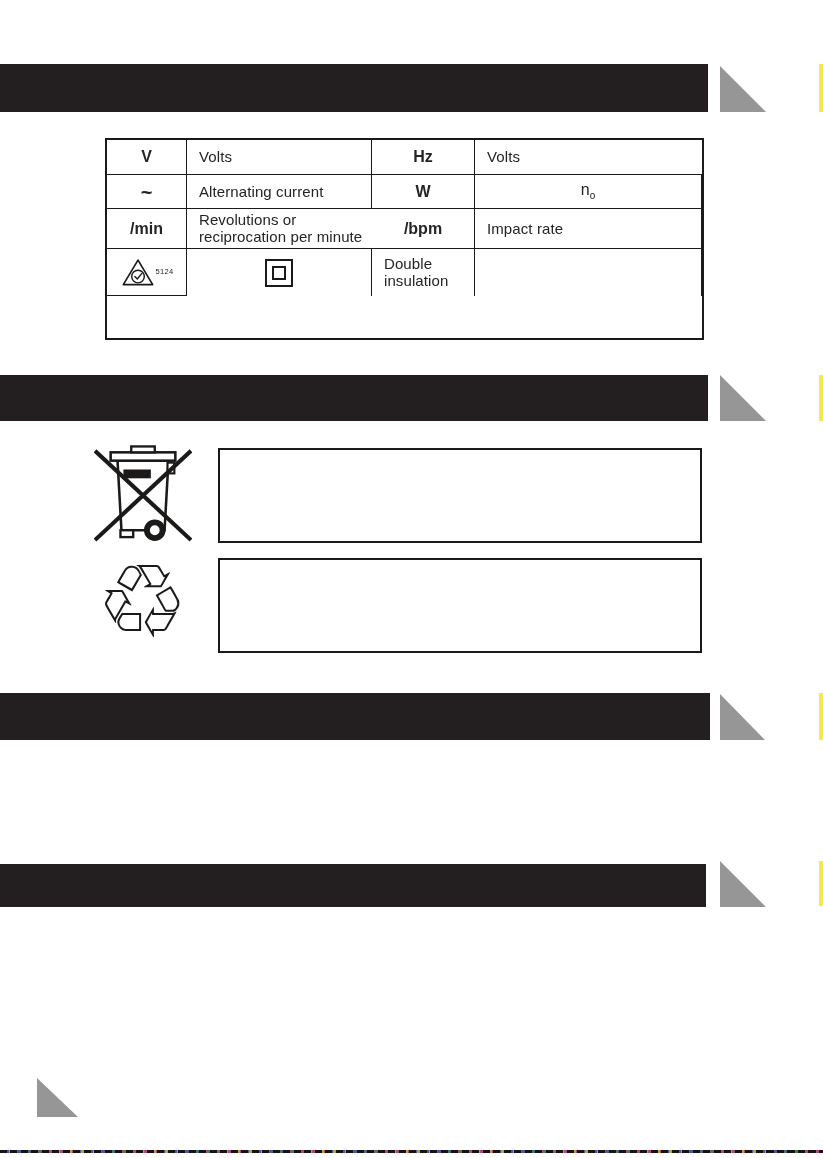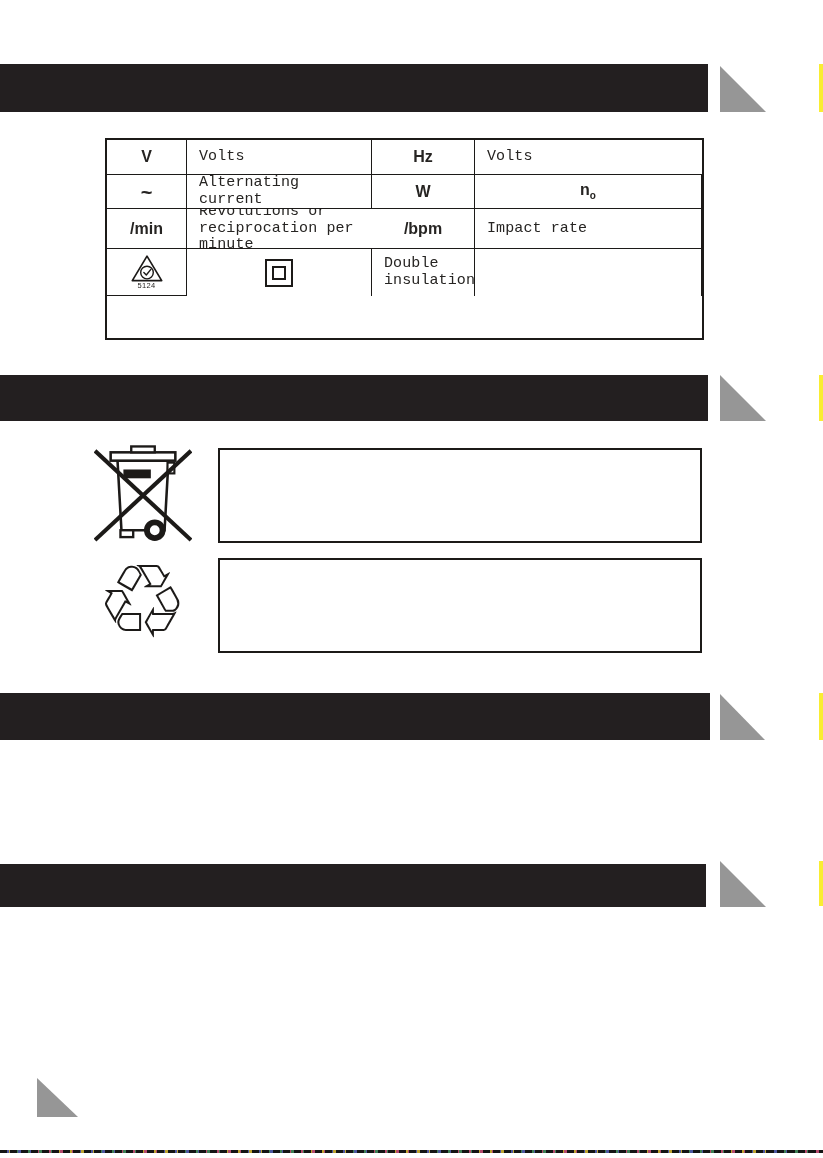--- a/index.html
+++ b/index.html
@@ -31,25 +31,25 @@
     position:absolute;left:105px;top:138px;background:#fff;
     display:grid;border:2.5px solid #1c1a18;
     grid-template-columns:80px 185px 103px 227px;
     grid-template-rows:35px 34px 40px 47px 42px;
   }
   .cell{border-right:1.8px solid #1c1a18;border-bottom:1.8px solid #1c1a18;
     display:flex;align-items:center;background:#fff;overflow:hidden;}
   .cell.no-r{border-right:none;}
   .cell.no-b{border-bottom:none;}
   .cell.sym{justify-content:center;font-weight:bold;font-size:16px;}
-  .cell.desc{padding:3px 6px 2px 12px;font-size:15px;line-height:1.13;letter-spacing:.1px;font-family:Liberation Mono, monospace;}
+  .cell.desc{padding:3px 6px 2px 12px;font-size:15px;line-height:1.13;letter-spacing:.1px;}
   .tilde{font-size:20px;line-height:0;}
-  .nsub{font-weight:bold;font-size:16px;}
+  .nsub{font-weight:normal;font-size:16px;}
   .nsub sub{font-size:10px;}
-  .rcm{flex-direction:column;justify-content:center;gap:0;}
+  .rcm{flex-direction:row;justify-content:center;gap:0;}
   .rcm-num{font-size:7.5px;font-weight:normal;letter-spacing:.3px;margin-top:-1px;}
   .dbl-ins{width:24px;height:24px;border:2.4px solid #1c1a18;display:flex;align-items:center;justify-content:center;}
   .dbl-ins-inner{width:10px;height:10px;border:2.4px solid #1c1a18;}
   
   .notice-box{position:absolute;left:218px;width:480px;height:91px;border:2px solid #1c1a18;background:#fff;}
   .box1{top:448px;}
   .box2{top:558px;}
   .weee{position:absolute;left:94px;top:444px;}
   .recycle{
     position:absolute;left:90px;top:548px;width:104px;height:110px;

